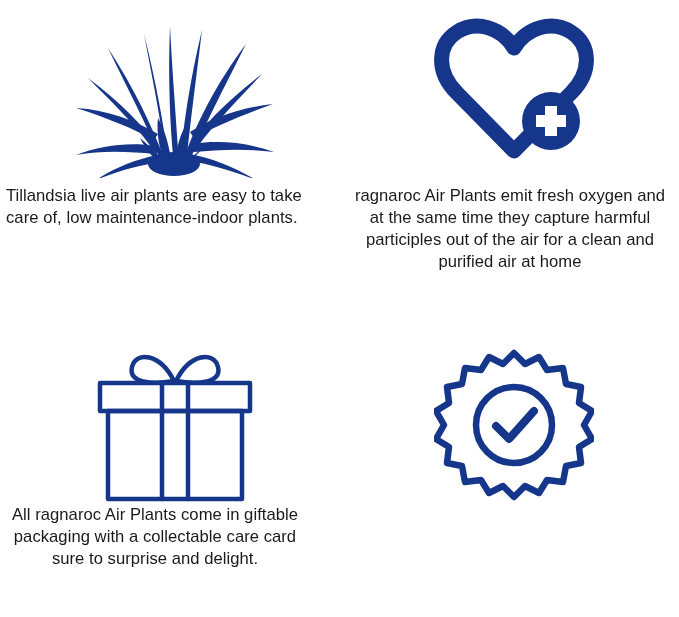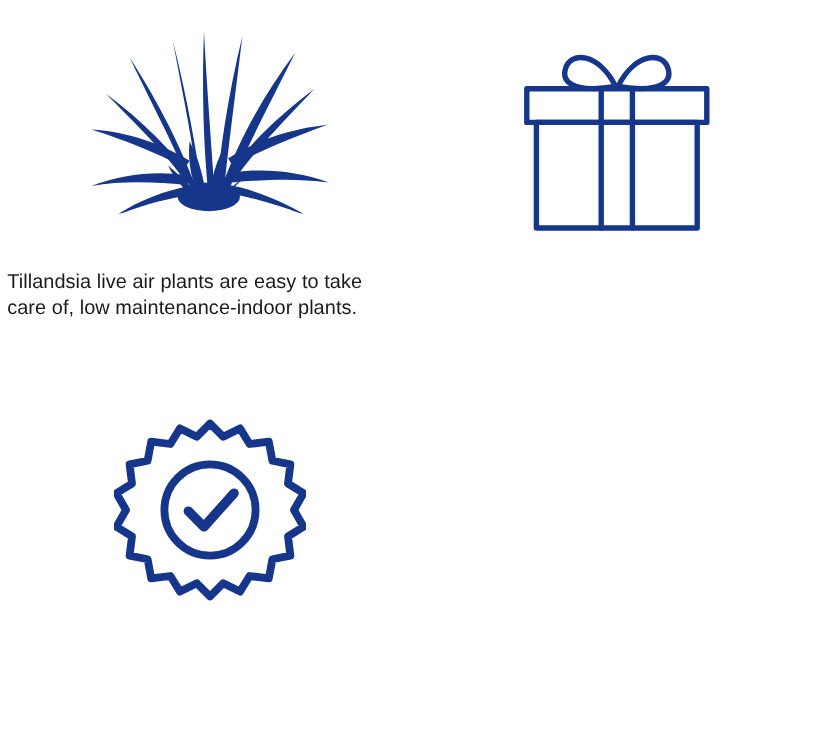--- a/index.html
+++ b/index.html
@@ -19,21 +19,20 @@
     display: grid;
     grid-template-columns: 349px 330px;
     grid-template-rows: 309px 308px;
   }
   .cell {
     position: relative;
     display: flex;
     flex-direction: column;
     align-items: flex-start;
     box-sizing: border-box;
-    gap: 39px;
   }
   .icon-wrap {
     display: flex;
     align-items: center;
     justify-content: center;
   }
   
   .cell-plant .icon-wrap { height: 185px; width: 100%; }
   .cell-heart .icon-wrap { height: 185px; width: 100%; }
   
@@ -102,38 +101,58 @@
           <path d="M92 159 C84 150 76 142 70 130 C82 140 92 150 98 159 Z"></path>
           <path d="M112 159 C120 150 130 142 142 132 C130 144 120 152 114 159 Z"></path>
 
           <ellipse cx="104" cy="156" rx="26" ry="12"></ellipse>
         </g>
       </svg>
     </div>
     <div class="caption cap-left">Tillandsia live air plants are easy to take care of, low maintenance-indoor plants.</div>
   </div>
 
+  <div class="cell cell-heart">
+    <div class="icon-wrap">
+      <svg width="170" height="150" viewBox="0 0 170 150" aria-hidden="true">
+
+        <path class="blue-stroke" stroke-width="15" stroke-linejoin="round" stroke-linecap="round" d="M85 133
+                 L28 75
+                 C6 53 9 26 28 14
+                 C47 2 72 9 85 30
+                 C98 9 123 2 142 14
+                 C161 26 164 53 142 75
+                 Z"></path>
+
+        <circle cx="122" cy="103" r="29" class="blue"></circle>
+
+        <path fill="#ffffff" d="M116 88 h12 v9 h9 v12 h-9 v9 h-12 v-9 h-9 v-12 h9 Z"></path>
+      </svg>
+    </div>
+    <div class="caption cap-center">ragnaroc Air Plants emit fresh oxygen and at the same time they capture harmful participles out of the air for a clean and purified air at home</div>
+  </div>
 
   <div class="cell cell-gift">
     <div class="icon-wrap">
       <svg width="190" height="160" viewBox="0 0 190 160" aria-hidden="true">
         <g class="blue-stroke" stroke-width="4.5" stroke-linejoin="round" stroke-linecap="round">
 
           <path d="M94 36 C80 8 56 6 52 22 C48 38 72 40 94 36 Z"></path>
           <path d="M96 36 C110 8 134 6 138 22 C142 38 118 40 96 36 Z"></path>
 
           <rect x="20" y="38" width="150" height="28"></rect>
 
           <rect x="28" y="66" width="134" height="88"></rect>
 
           <line x1="82" y1="38" x2="82" y2="154"></line>
           <line x1="108" y1="38" x2="108" y2="154"></line>
         </g>
       </svg>
     </div>
+    <div class="caption cap-center">All ragnaroc Air Plants come in giftable packaging with a collectable care card sure to surprise and delight.</div>
   </div>
 
   <div class="cell cell-badge">
     <div class="icon-wrap">
       <svg width="160" height="160" viewBox="0 0 160 160" aria-hidden="true">
 
         <polygon class="blue-stroke" stroke-width="6.5" stroke-linejoin="round" points="80,8 91,19 105,12 113,25 129,23 132,39 147,42 145,58 158,66 150,80 158,94 145,102 147,118 132,121 129,137 113,135 105,148 91,141 80,152 69,141 55,148 47,135 31,137 28,121 13,118 15,102 2,94 10,80 2,66 15,58 13,42 28,39 31,23 47,25 55,12 69,19"></polygon>
 
         <circle class="blue-stroke" stroke-width="6.5" cx="80" cy="80" r="38"></circle>
 

